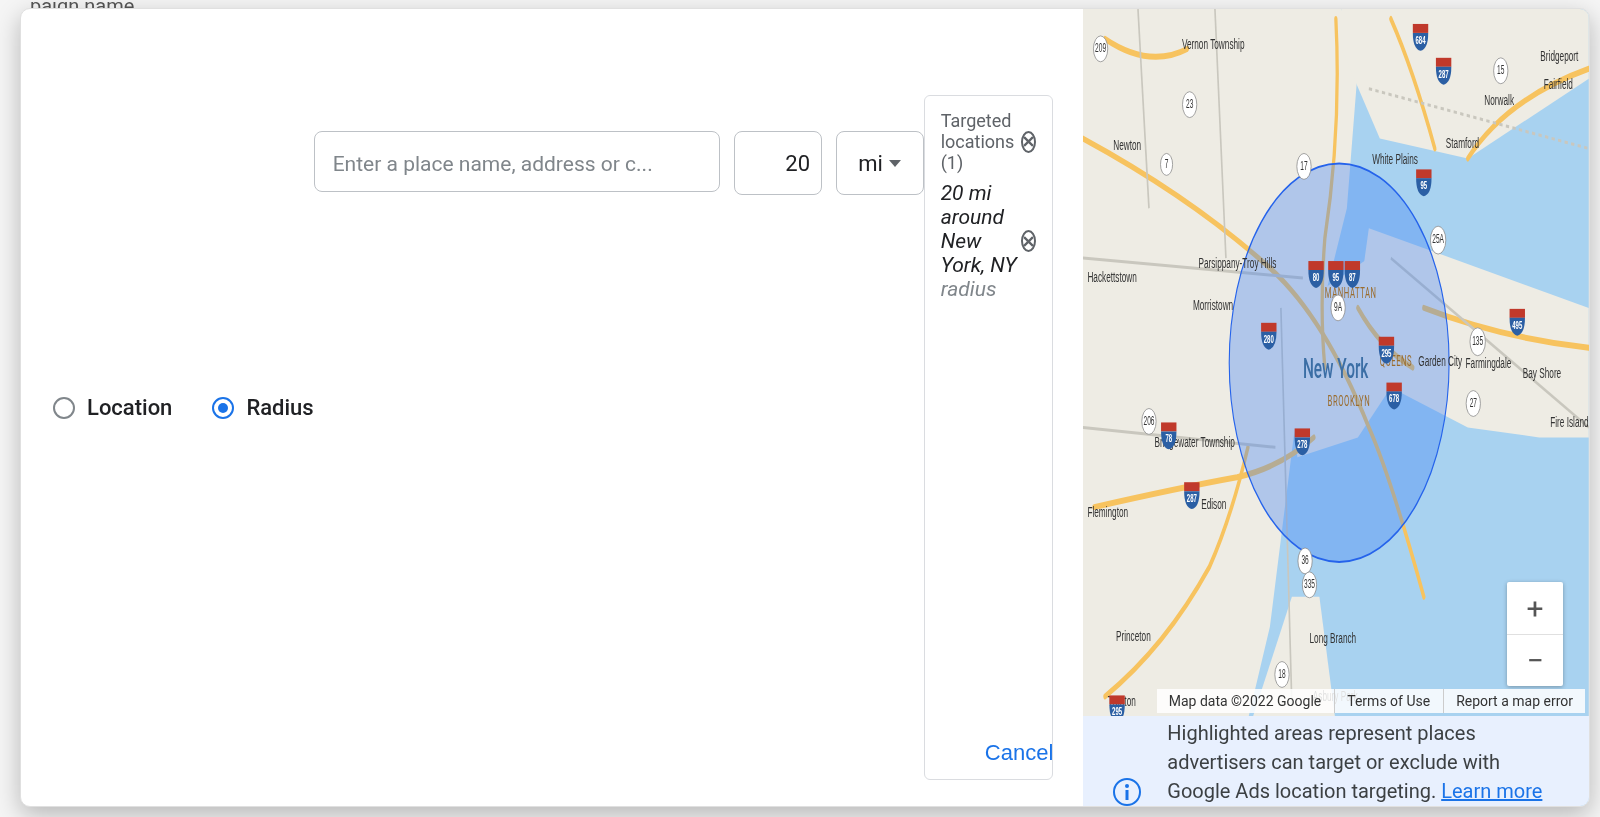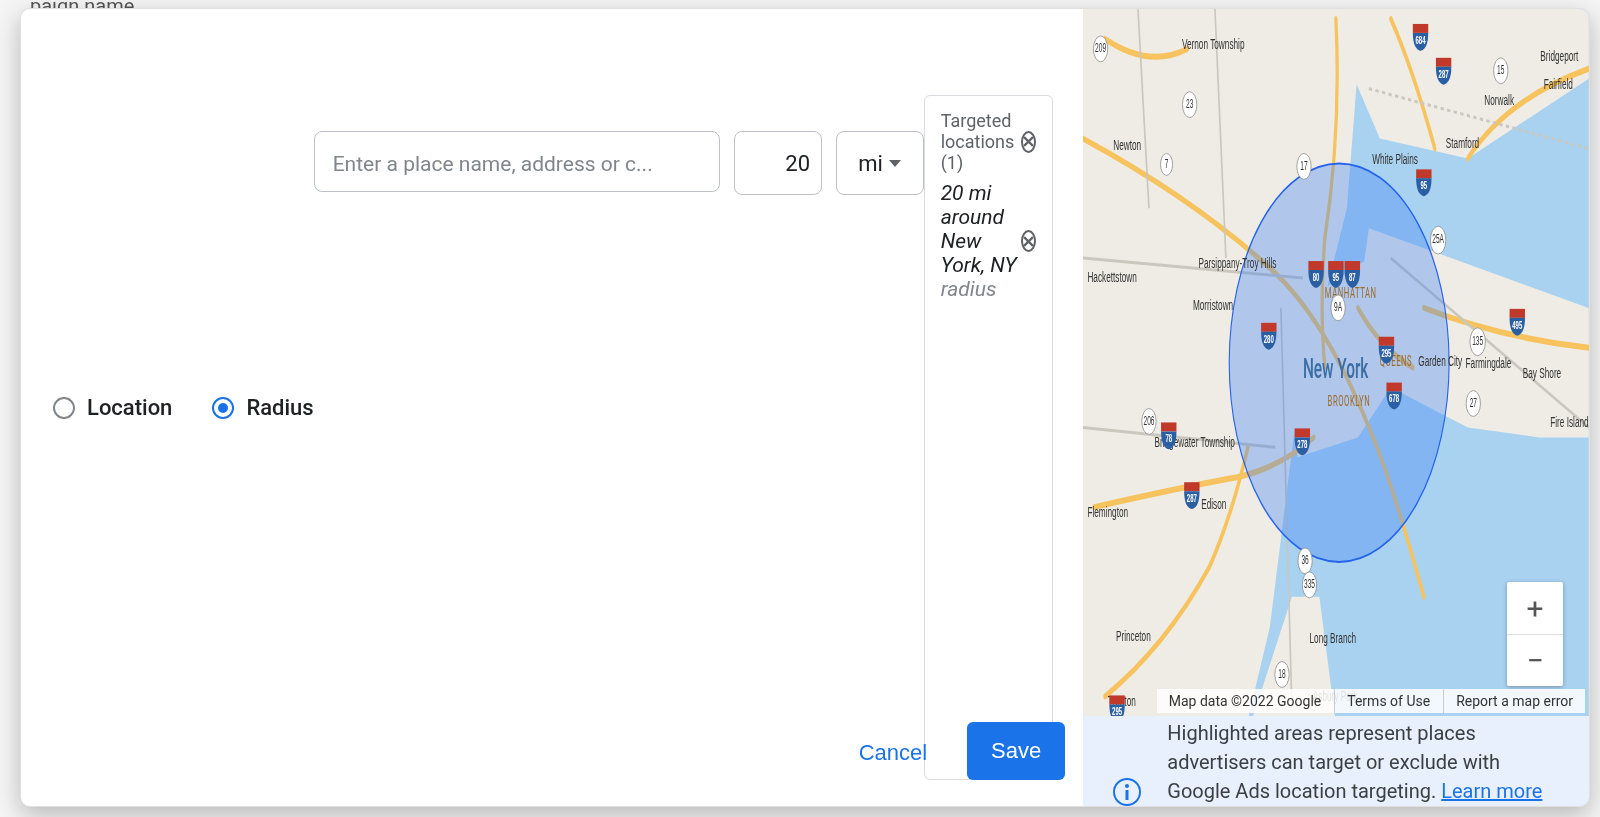--- a/index.html
+++ b/index.html
@@ -163,21 +163,20 @@
         <span class="clear-icon">
           <svg viewBox="0 0 10 10">
               <path d="M1 1 L9 9 M9 1 L1 9" stroke="#5f6368" stroke-width="2" fill="none"></path>
             </svg>
         </span>
       </div>
     </div>
 
     <div class="footer">
       <button class="btn-cancel">Cancel</button>
-      <button class="btn-save">Save</button>
     </div>
 
   </div>
 
   <div class="right-pane">
     <div class="map">
       <svg viewBox="0 0 920 800" preserveAspectRatio="none">
 
         <rect x="0" y="0" width="920" height="800" fill="#a8d2f0"></rect>
 

